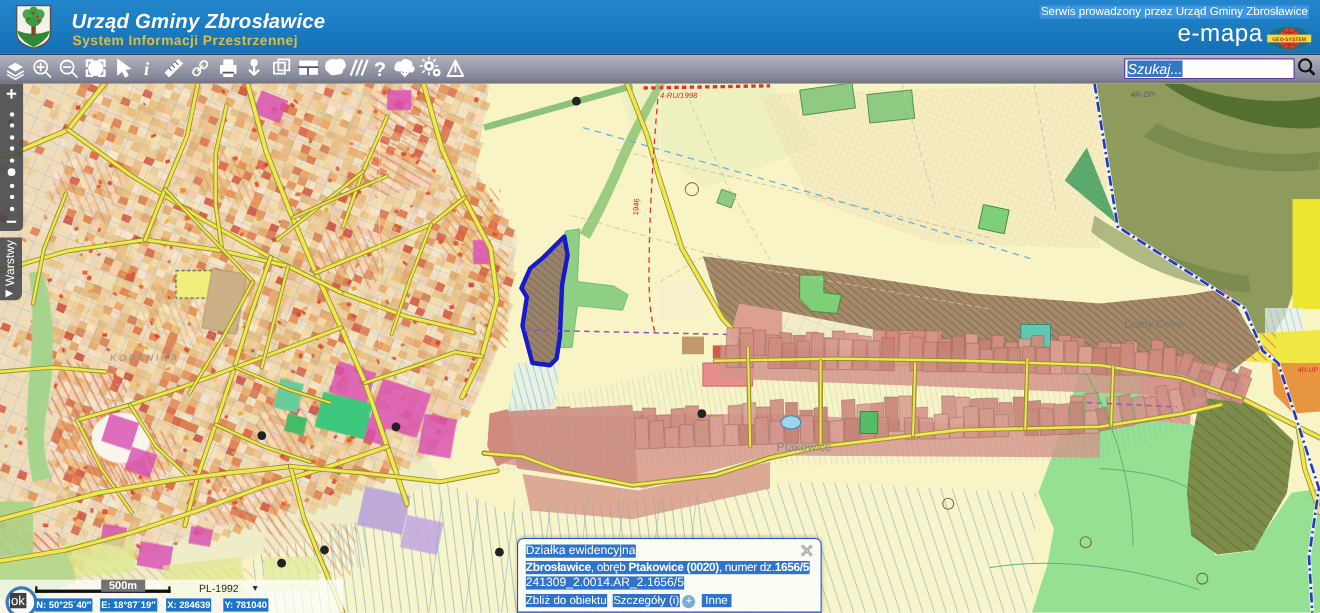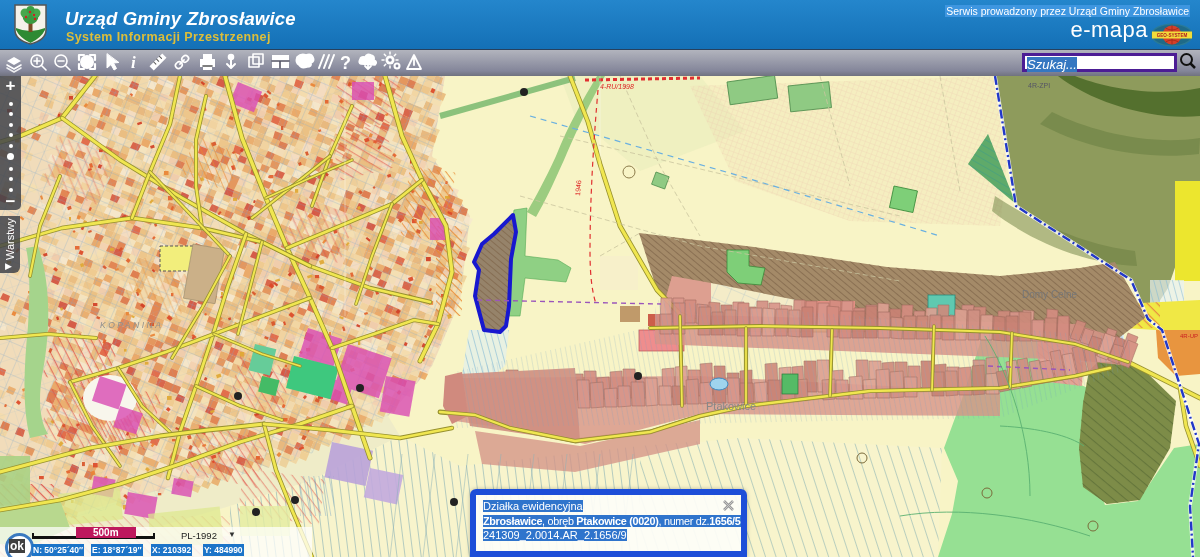--- a/index.html
+++ b/index.html
@@ -2,40 +2,40 @@
 <html><head><meta charset="utf-8"><style>
 html,body{margin:0;padding:0;width:1200px;height:557px;overflow:hidden;font-family:"Liberation Sans",sans-serif;}
 *{box-sizing:border-box;}
 #header{position:absolute;left:0;top:0;width:1200px;height:49px;background:linear-gradient(#2486cc,#1470b6);}
 #title{position:absolute;left:65px;top:8px;color:#fff;font-size:18.5px;font-weight:bold;font-style:italic;letter-spacing:.2px}
 #subtitle{position:absolute;left:66px;top:30px;color:#ddbe3a;font-size:12.5px;font-weight:bold;letter-spacing:.4px}
 #serwis{position:absolute;right:10px;top:5px;font-size:10.5px;color:#fff;}
 #serwis span{background:#3e96e0;padding:0 1px;}
 #emapa{position:absolute;right:52px;top:17px;color:#fff;font-size:22px;font-weight:normal;letter-spacing:.5px}
 #toolbar{position:absolute;left:0;top:49px;width:1200px;height:27px;background:linear-gradient(#b2b4bd,#84869a 80%,#70727f);border-top:1px solid #27415e;}
-#search{position:absolute;left:1022px;top:53px;width:155px;height:19px;background:#fff;border:3px solid #4c1d95;font-size:13px;font-style:italic;padding:0 2px;line-height:17px;}
+#search{position:absolute;left:1022px;top:53px;width:155px;height:19px;background:#fff;border:1px solid #4c1d95;font-size:13px;font-style:italic;padding:0 2px;line-height:17px;}
 #search i{background:#3577c1;color:#fff;}
 #map{position:absolute;left:0;top:76px;width:1200px;height:481px;}
 #zoombar{position:absolute;left:0;top:76px;width:21px;height:134px;background:rgba(60,64,72,.83);border-radius:0 0 5px 0;}
 #zplus{color:#fff;font-size:17px;font-weight:bold;text-align:center;line-height:19px;height:19px}
 #zminus{color:#fff;font-size:17px;font-weight:bold;text-align:center;position:absolute;bottom:1px;width:100%;line-height:15px;}
 .zdot{width:4px;height:4px;border-radius:50%;background:#fff;margin:6.6px auto 0;}
 .zdot.big{width:7px;height:7px;margin-top:5px;}
 #warstwy{position:absolute;left:0;top:216px;width:20px;height:57px;background:rgba(60,64,72,.83);border-radius:0 0 6px 0;}
 #warstwy div{position:absolute;left:4px;top:44px;transform:rotate(-90deg);transform-origin:0 0;color:#fff;font-size:11px;white-space:nowrap;}
 #warstwy b{position:absolute;left:5px;bottom:2px;color:#fff;font-size:9px;font-weight:normal;}
 #botpanel{position:absolute;left:0;top:527px;width:312px;height:30px;background:rgba(255,255,255,.72);}
 #oklogo{position:absolute;left:5px;top:533px;width:29px;height:29px;border-radius:50%;border:3px solid #3a7ac0;background:#fff;}
-#oklogo span{position:absolute;left:1px;top:3px;background:#404040;color:#fff;font-weight:bold;font-size:12px;padding:0 1px;}
+#oklogo span{position:absolute;left:1px;top:3px;background:#404040;color:#fff;font-weight:normal;font-size:12px;padding:0 1px;}
 #scalebar{position:absolute;left:32px;top:533px;width:123px;height:6px;border-left:2px solid #111;border-right:2px solid #111;border-bottom:3px solid #111;}
-#scalelabel{position:absolute;left:76px;top:527px;font-size:10px;font-weight:bold;color:#fff;background:#be185d;padding:0 17px;}
+#scalelabel{position:absolute;left:92px;top:527px;font-size:10px;font-weight:bold;color:#fff;background:#737373;padding:0 7px;}
 #pl1992{position:absolute;left:181px;top:530px;font-size:9.5px;color:#222;}
 #plcaret{position:absolute;left:228px;top:530px;font-size:8px;color:#333;}
 .coord{position:absolute;top:544px;font-size:8.5px;font-weight:bold;color:#fff;background:#1c74c8;padding:1px 1px;}
-#popup{position:absolute;left:470px;top:489px;width:277px;height:68px;background:rgba(253,253,248,.93);border:6px solid #1d4ed8;border-radius:6px 6px 0 0;box-shadow:0 0 4px rgba(0,0,0,.25);padding:5px 7px 0 7px;font-size:12px;white-space:nowrap;overflow:hidden;}
+#popup{position:absolute;left:470px;top:489px;width:277px;height:68px;background:rgba(253,253,248,.93);border:1px solid #1d4ed8;border-radius:6px 6px 0 0;box-shadow:0 0 4px rgba(0,0,0,.25);padding:5px 7px 0 7px;font-size:12px;white-space:nowrap;overflow:hidden;}
 .hl{background:#2f74cc;color:#fff;}
 #popup .r1{font-size:11px;}
 #popup .r2{font-size:10.8px;margin-top:3px;letter-spacing:-0.3px}
 #popup .r3{font-size:11px;margin-top:2px;}
 #popup .r4{font-size:10.5px;margin-top:4px;}
 #pclose{position:absolute;right:6px;top:4px;}
 .plus-ico{display:inline-block;width:12px;height:12px;border-radius:50%;background:#7ab0d8;color:#fff;font-size:10px;text-align:center;line-height:12px;}
 </style></head><body>
 <div id="map"><svg id="mapsvg" width="1200" height="481" viewBox="0 0 1200 481">
 <defs>
@@ -882,22 +882,23 @@
 <div id="botpanel"></div>
 <div id="oklogo">
     <span>ok</span>
   </div>
 <div id="scalebar"></div>
 <div id="scalelabel">500m</div>
 <div id="pl1992">PL-1992</div>
 <div id="plcaret">▼</div>
 <span class="coord" style="left:32px">N: 50°25´40″</span>
 <span class="coord" style="left:91px">E: 18°87´19″</span>
-<span class="coord" style="left:151px">X: 210392</span>
-<span class="coord" style="left:203px">Y: 484990</span>
+<span class="coord" style="left:151px">X: 284639</span>
+<span class="coord" style="left:203px">Y: 781040</span>
 <div id="popup">
 <svg id="pclose" width="13" height="13" viewBox="0 0 13 13">
       <path d="M2,2 L11,11 M11,2 L2,11" stroke="#9a9a9a" stroke-width="2.6"></path>
       <path d="M2,2 L11,11 M11,2 L2,11" stroke="#c8c8c8" stroke-width="1"></path>
     </svg>
 <div class="r1"><span class="hl">Działka ewidencyjna</span></div>
 <div class="r2"><span class="hl"><b>Zbrosławice</b>, obręb <b>Ptakowice (0020)</b>, numer dz.<b>1656/5</b></span></div>
-<div class="r3"><span class="hl">241309_2.0014.AR_2.1656/9</span></div>
+<div class="r3"><span class="hl">241309_2.0014.AR_2.1656/5</span></div>
+<div class="r4"><span class="hl">Zbliż do obiektu</span>&nbsp; <span class="hl">Szczegóły (i)</span> <span class="plus-ico">+</span> &nbsp;<span class="hl">&nbsp;Inne&nbsp;</span></div>
 </div>
 </body></html>

